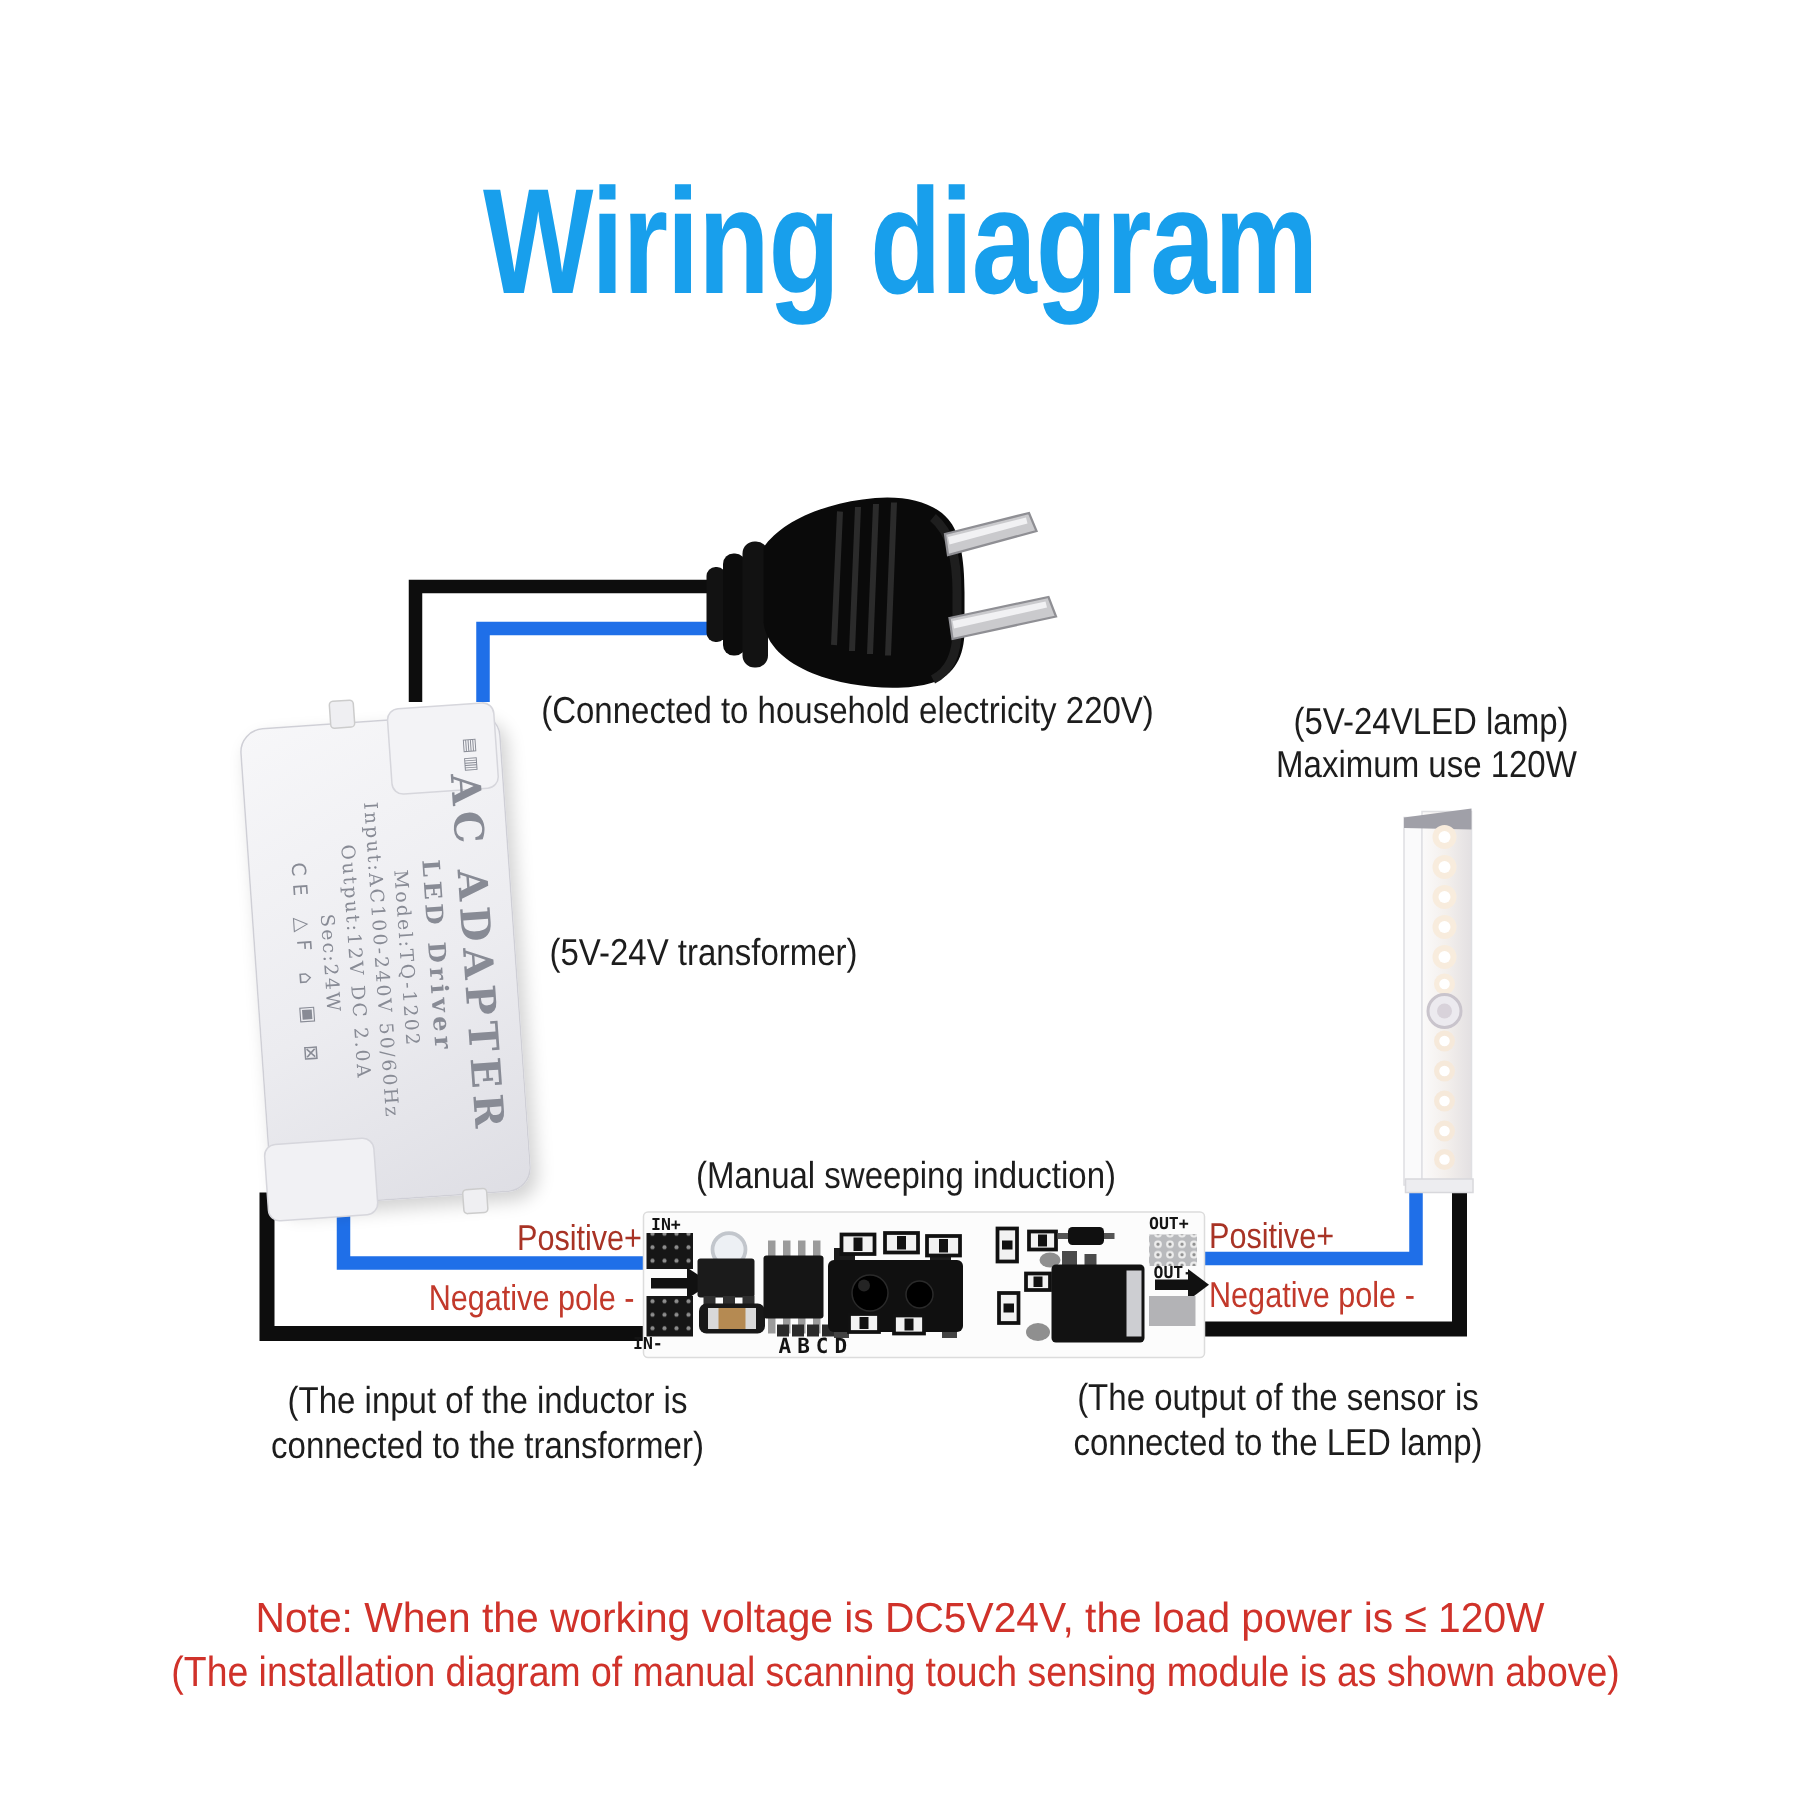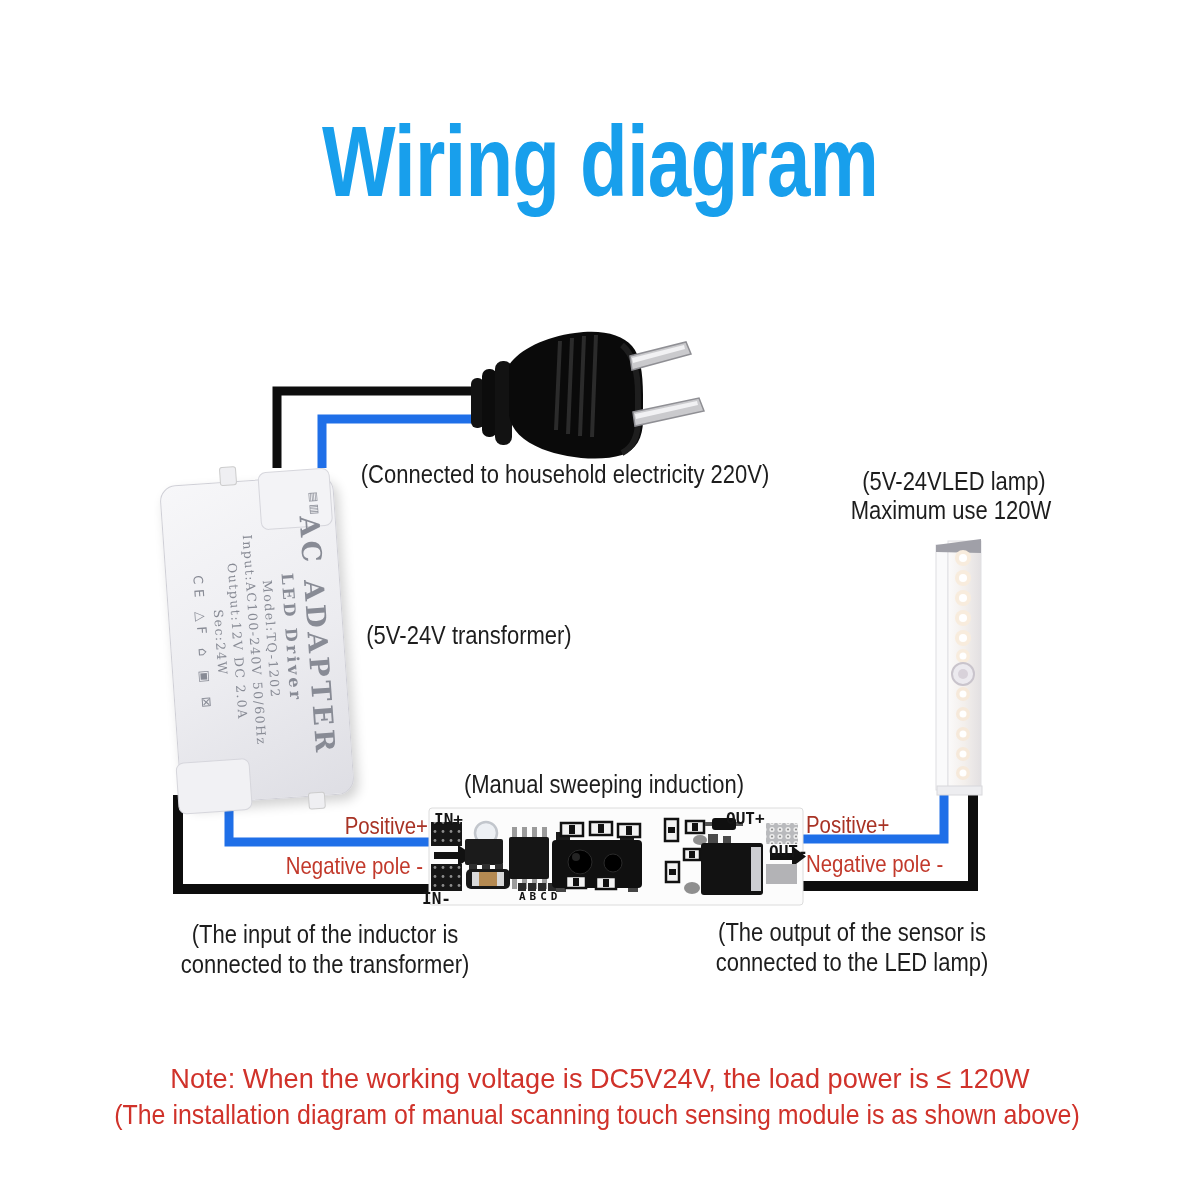--- a/index.html
+++ b/index.html
@@ -11,21 +11,21 @@
   .cap.center{transform:scaleX(0.88) translateX(-50%);}
   .title{position:absolute;left:600px;top:104px;white-space:nowrap;
          font-size:100px;font-weight:bold;color:#189fec;letter-spacing:-1px;
          transform-origin:0 50%;transform:scaleX(0.78) translateX(-50%);}
   .redlbl{position:absolute;white-space:nowrap;font-size:24px;transform-origin:0 50%;}
   .pos{color:#a83325;}
   .neg{color:#c2392b;}
   .right-pin{transform:scaleX(0.85) translateX(-100%);}
   .left-pin{transform:scaleX(0.85);}
   .silk{position:absolute;font-family:"DejaVu Sans Mono",monospace;font-weight:bold;
-        color:#141414;font-size:16px;white-space:nowrap;}
+        color:#141414;font-size:11px;white-space:nowrap;}
   .note-line{position:absolute;white-space:nowrap;color:#d0322a;font-size:28px;
              transform-origin:0 50%;}
   
   .adapter{position:absolute;left:170px;top:480px;width:172px;height:318px;
            border-radius:16px;border:1px solid #cfcfd6;
            background:linear-gradient(155deg,#f7f7f9 0%,#ececf0 55%,#dedee4 100%);
            box-shadow:4px 6px 12px rgba(0,0,0,0.18);transform:rotate(-4deg);}
   .ad-topright{position:absolute;right:2px;top:-8px;width:70px;height:56px;
                background:#f3f3f6;border:1px solid #d6d6dc;border-radius:8px;}
   .ad-tabtop{position:absolute;left:60px;top:-16px;width:15px;height:17px;
@@ -279,20 +279,20 @@
   <div class="cap center" style="left:852px;top:918px">(The output of the sensor is</div>
   <div class="cap center" style="left:852px;top:948px">connected to the LED lamp)</div>
 
   <div class="redlbl pos right-pin" style="left:428px;top:812px">Positive+</div>
   <div class="redlbl neg right-pin" style="left:423px;top:852px">Negative pole -</div>
   <div class="redlbl pos left-pin" style="left:806px;top:811px">Positive+</div>
   <div class="redlbl neg left-pin" style="left:806px;top:850px">Negative pole -</div>
 
   <div class="silk" style="left:434px;top:810px">IN+</div>
   <div class="silk" style="left:422px;top:889px">IN-</div>
-  <div class="silk" style="left:726px;top:809px">OUT+</div>
+  <div class="silk" style="left:766px;top:809px">OUT+</div>
   <div class="silk" style="left:769px;top:842px">OUT-</div>
-  <div class="silk" style="left:519px;top:890px;font-size:11px;letter-spacing:4px">ABCD</div>
+  <div class="silk" style="left:519px;top:890px;font-size:14px;letter-spacing:4px">ABCD</div>
 
   <div class="note-line" style="left:600px;top:1063px;transform:scaleX(0.97) translateX(-50%)">Note: When the working voltage is DC5V24V, the load power is ≤ 120W</div>
   <div class="note-line" style="left:597px;top:1099px;transform:scaleX(0.89) translateX(-50%)">(The installation diagram of manual scanning touch sensing module is as shown above)</div>
 
 </div>
 
 </body></html>

